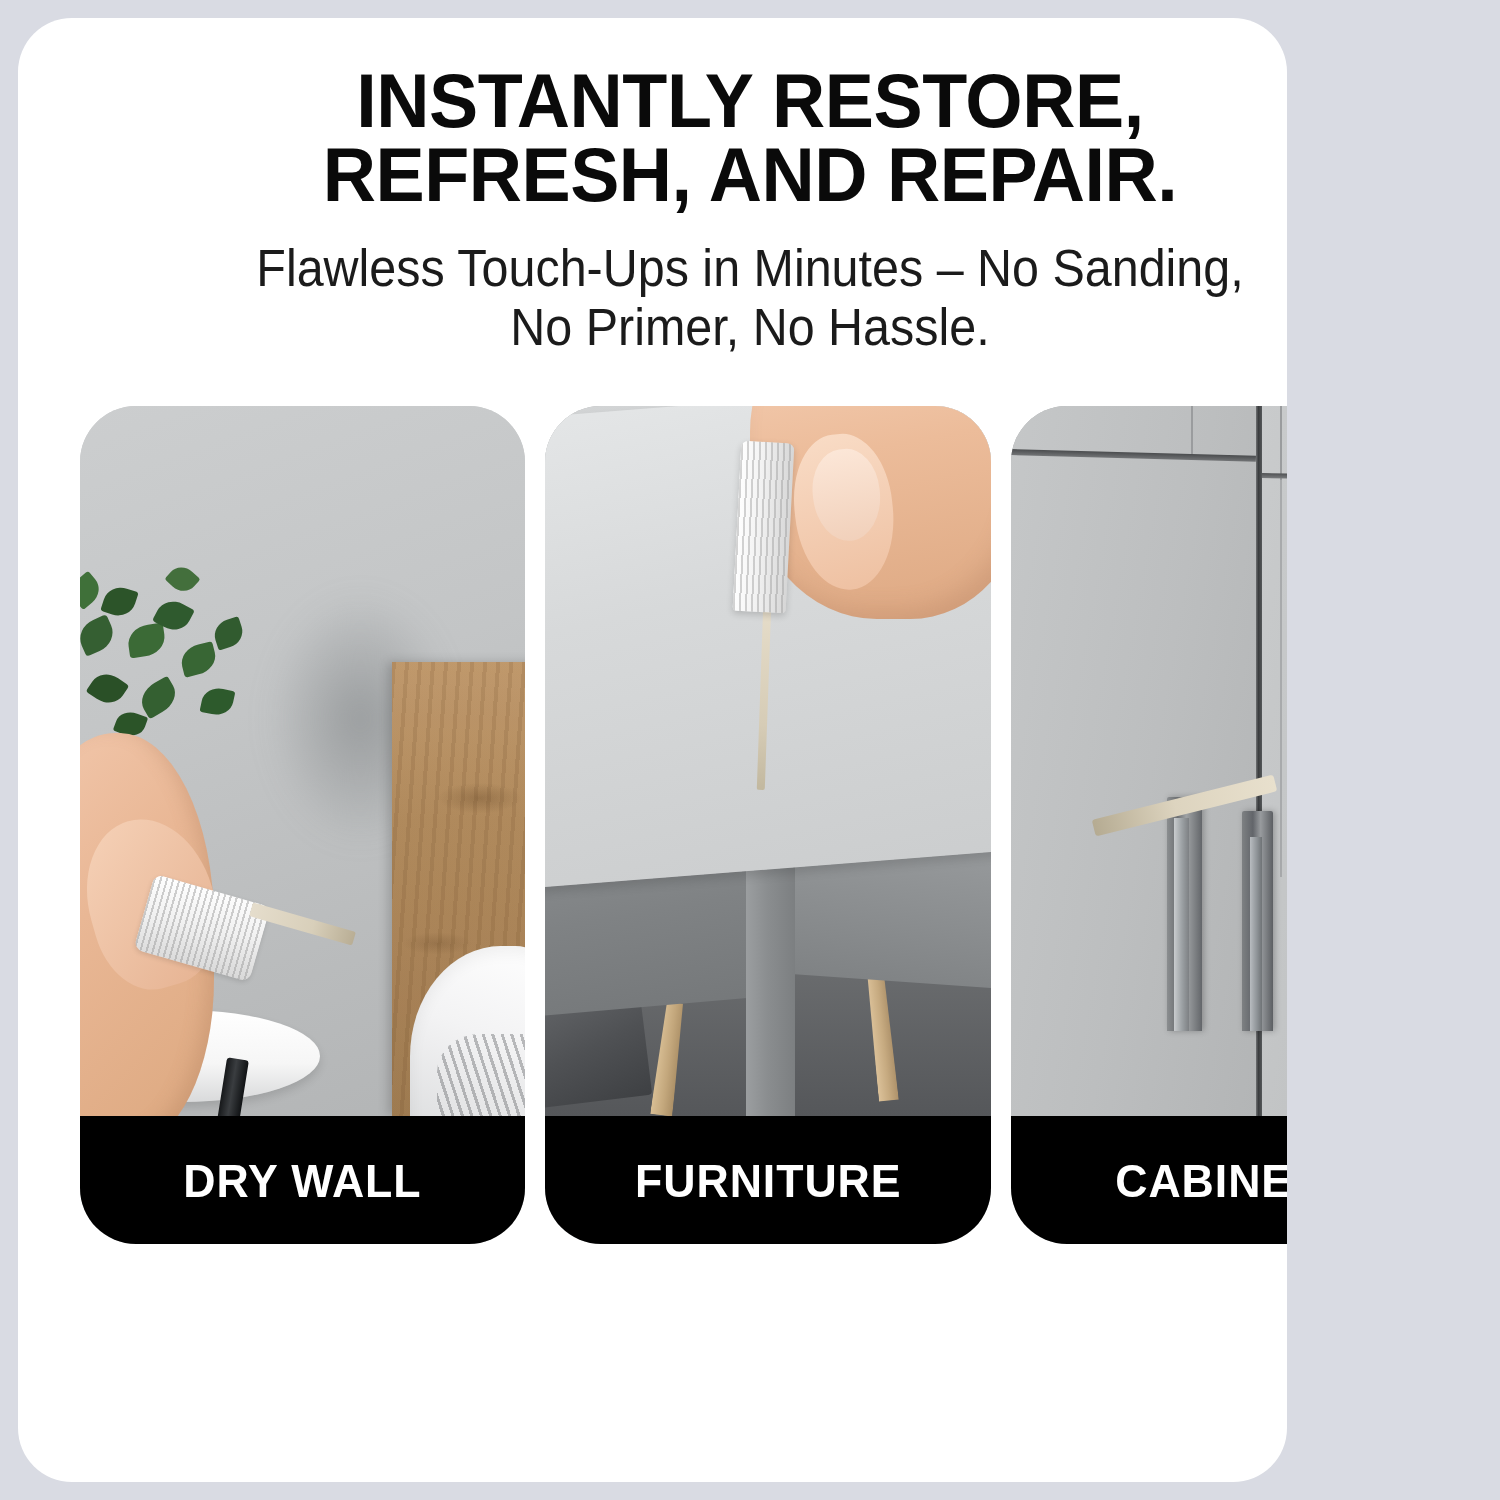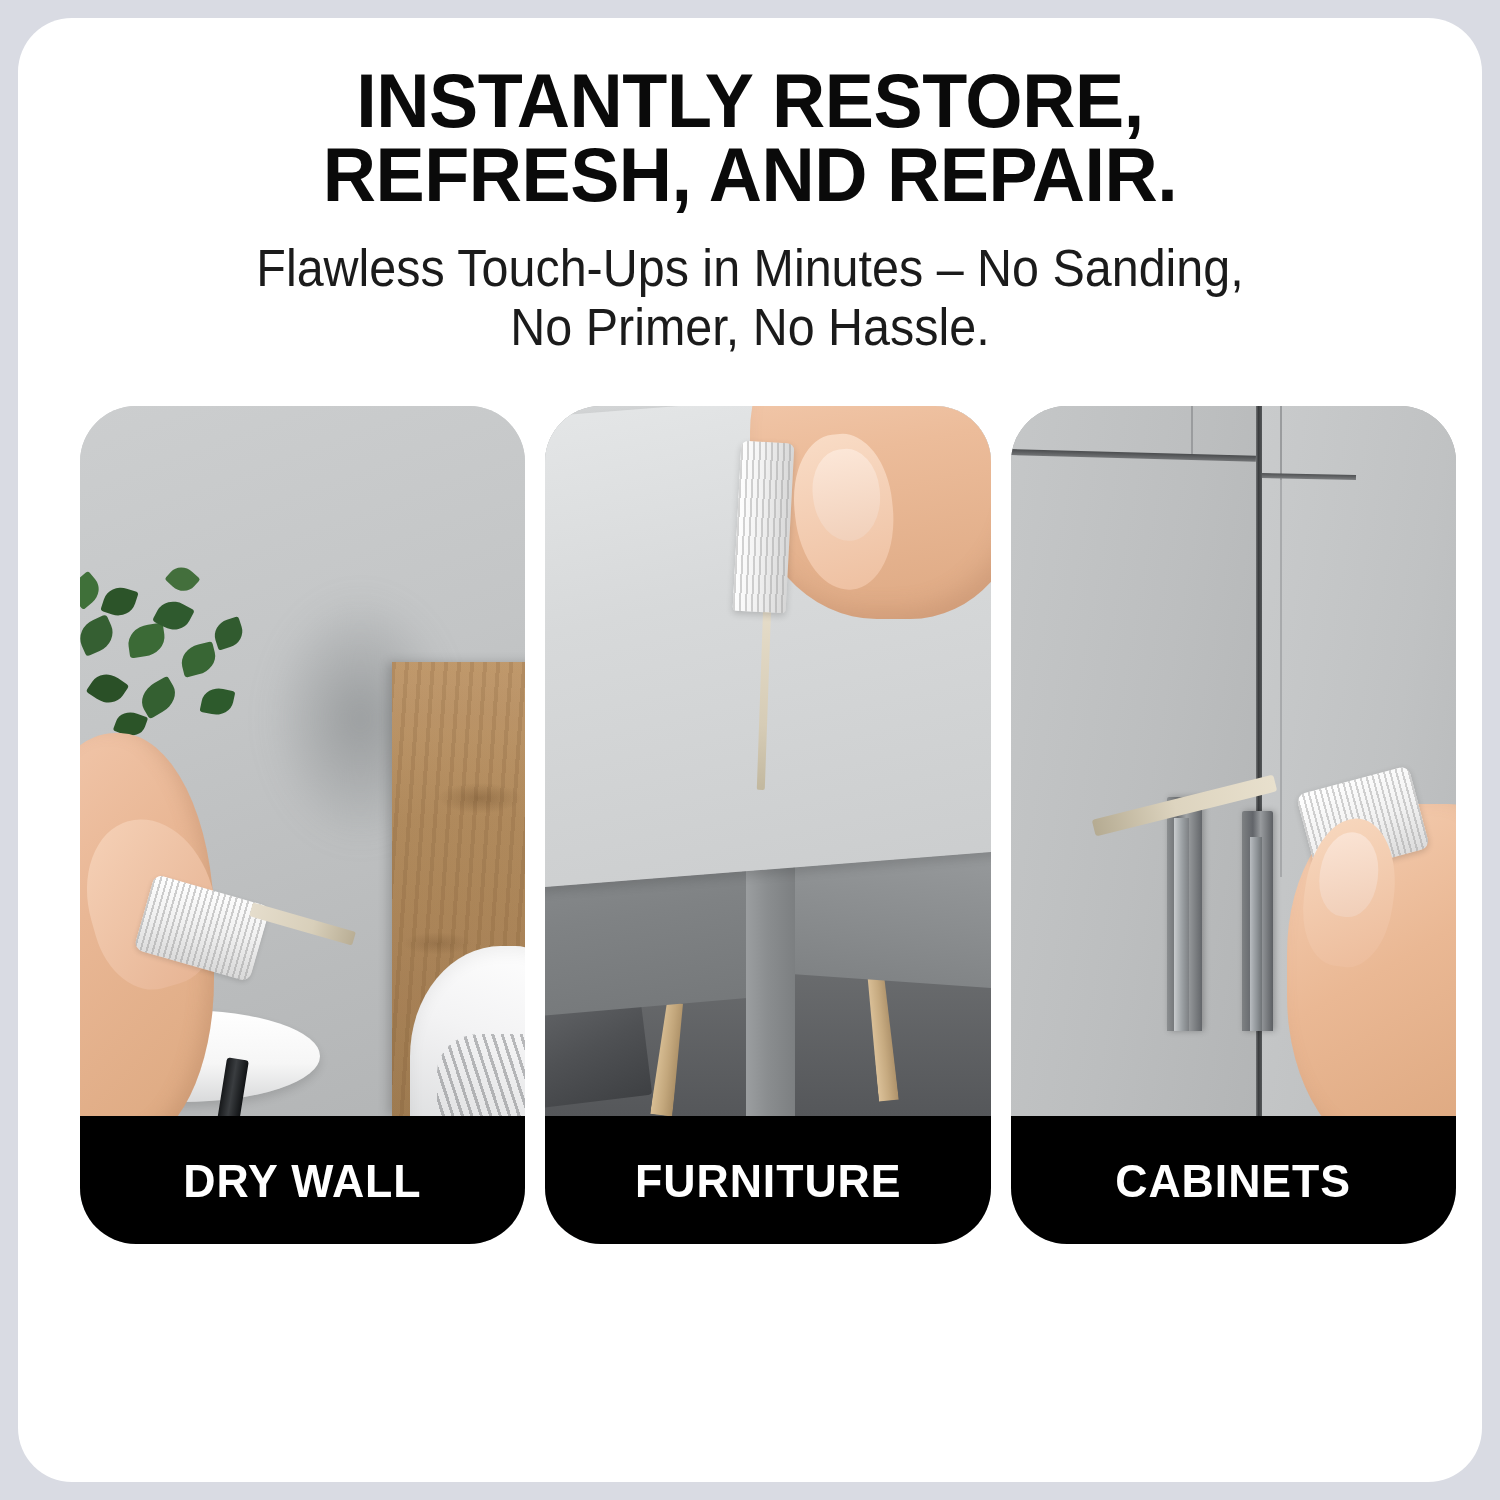--- a/index.html
+++ b/index.html
@@ -20,21 +20,21 @@
     left: 0; top: 0;
     width: 1500px;
     height: 1500px;
     background: #d9dbe3;
   }
 
   #card {
     position: absolute;
     left: 18px;
     top: 18px;
-    width: 1464px;
+    width: 1269px;
     height: 1464px;
     background: #ffffff;
     border-radius: 54px;
     overflow: hidden;
   }
 
   
   #headline {
     position: absolute;
     left: 70px;

